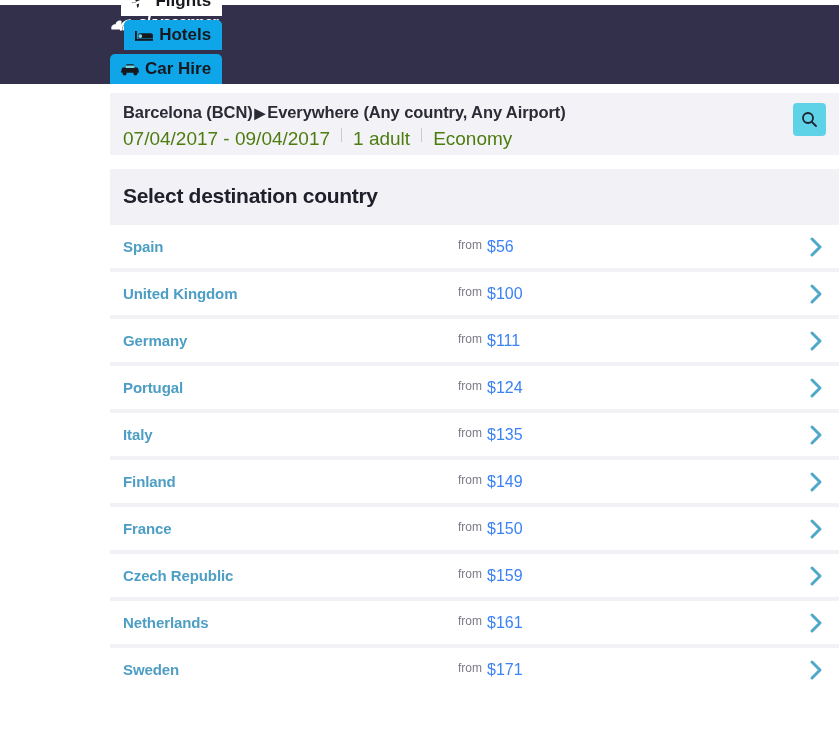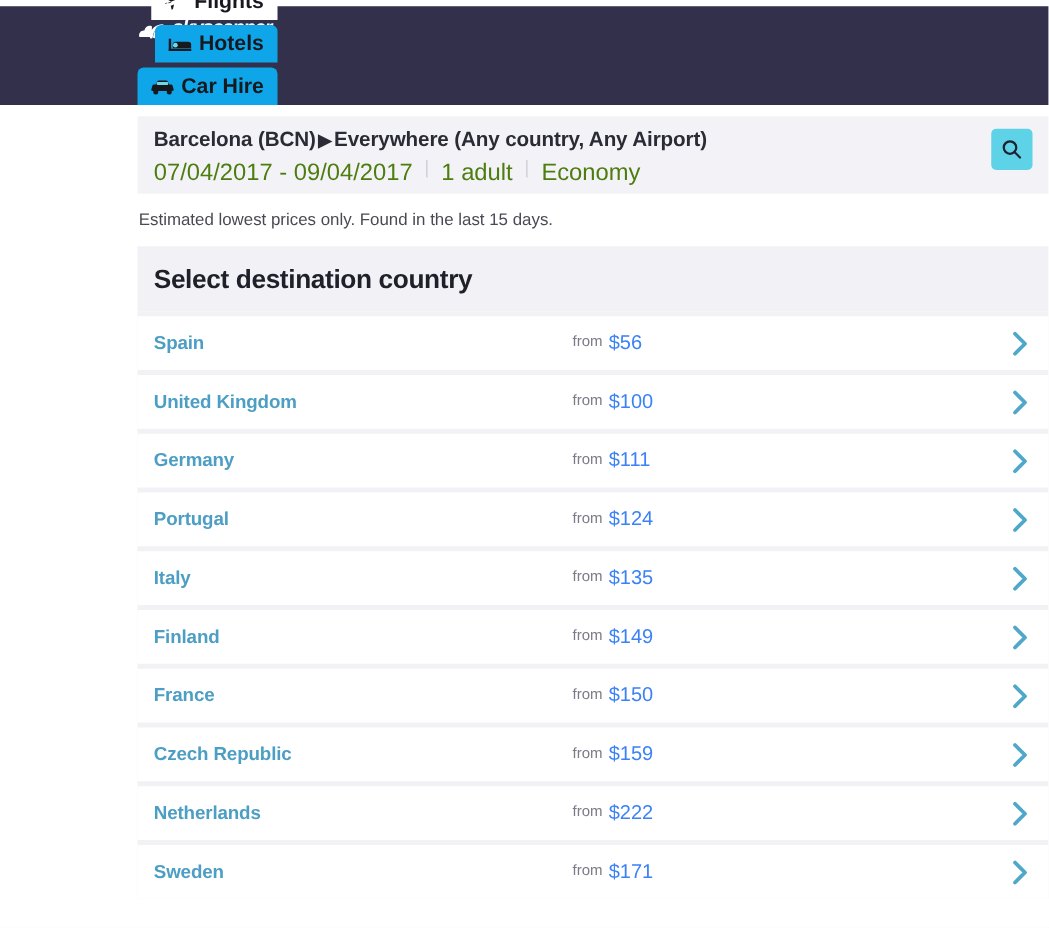--- a/index.html
+++ b/index.html
@@ -305,21 +305,20 @@
           <span>Economy</span>
         </div>
         <button class="search-btn">
           <svg width="17" height="17" viewBox="0 0 17 17">
             <circle cx="7" cy="7" r="5" fill="none" stroke="#1f2230" stroke-width="1.8"></circle>
             <line x1="10.8" y1="10.8" x2="15" y2="15" stroke="#1f2230" stroke-width="1.8" stroke-linecap="round"></line>
           </svg>
         </button>
       </div>
 
-      <div class="note">Estimated lowest prices only. Found in the last 15 days.</div>
 
       <div class="panel">
         <div class="panel-head">
           <div class="panel-title">Select destination country</div>
         </div>
 
         <div class="rows" id="rows">
             <div class="row">
               <span class="row-country">Spain</span>
               <span class="row-price">
@@ -413,21 +412,21 @@
               <span class="row-chev">
                 <svg width="14" height="22" viewBox="0 0 14 22">
                   <polyline points="3,3 11,11 3,19" fill="none" stroke="#4fa8c9" stroke-width="3" stroke-linecap="round" stroke-linejoin="round"></polyline>
                 </svg>
               </span>
             </div>
             <div class="row">
               <span class="row-country">Netherlands</span>
               <span class="row-price">
                 <span class="price-from">from</span>
-                <span class="price-value">$222</span>
+                <span class="price-value">$161</span>
               </span>
               <span class="row-chev">
                 <svg width="14" height="22" viewBox="0 0 14 22">
                   <polyline points="3,3 11,11 3,19" fill="none" stroke="#4fa8c9" stroke-width="3" stroke-linecap="round" stroke-linejoin="round"></polyline>
                 </svg>
               </span>
             </div>
             <div class="row">
               <span class="row-country">Sweden</span>
               <span class="row-price">

